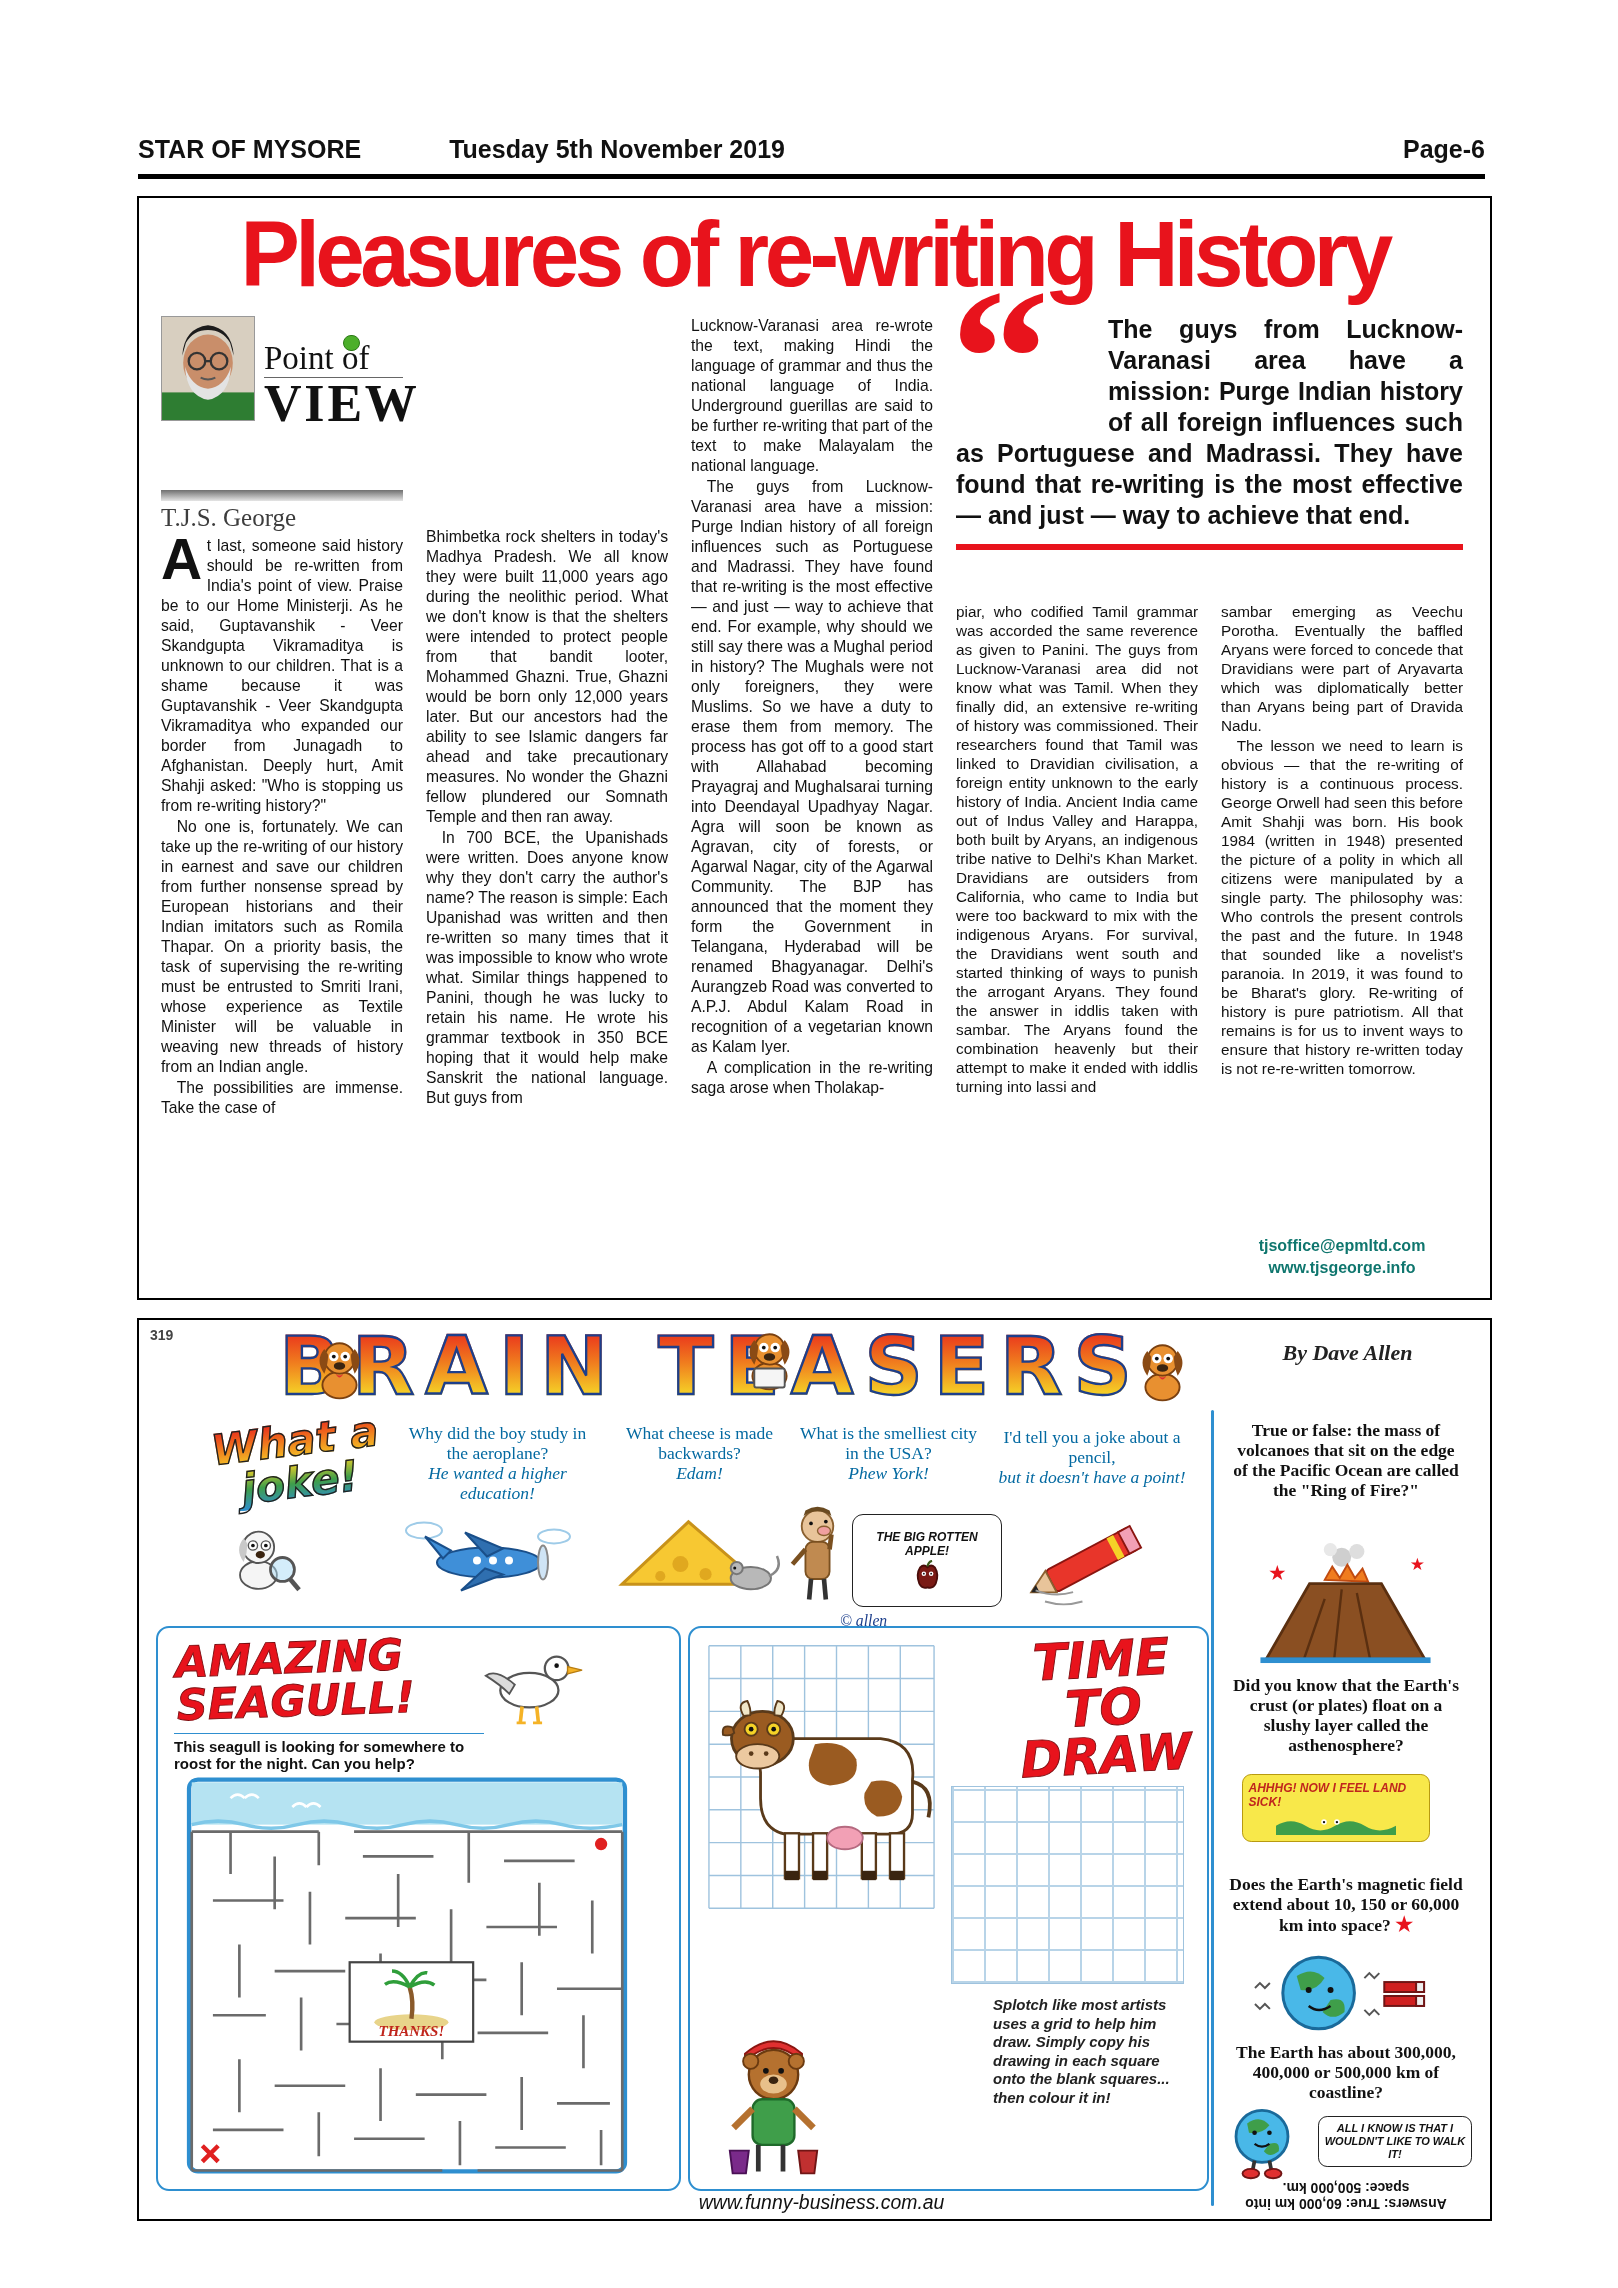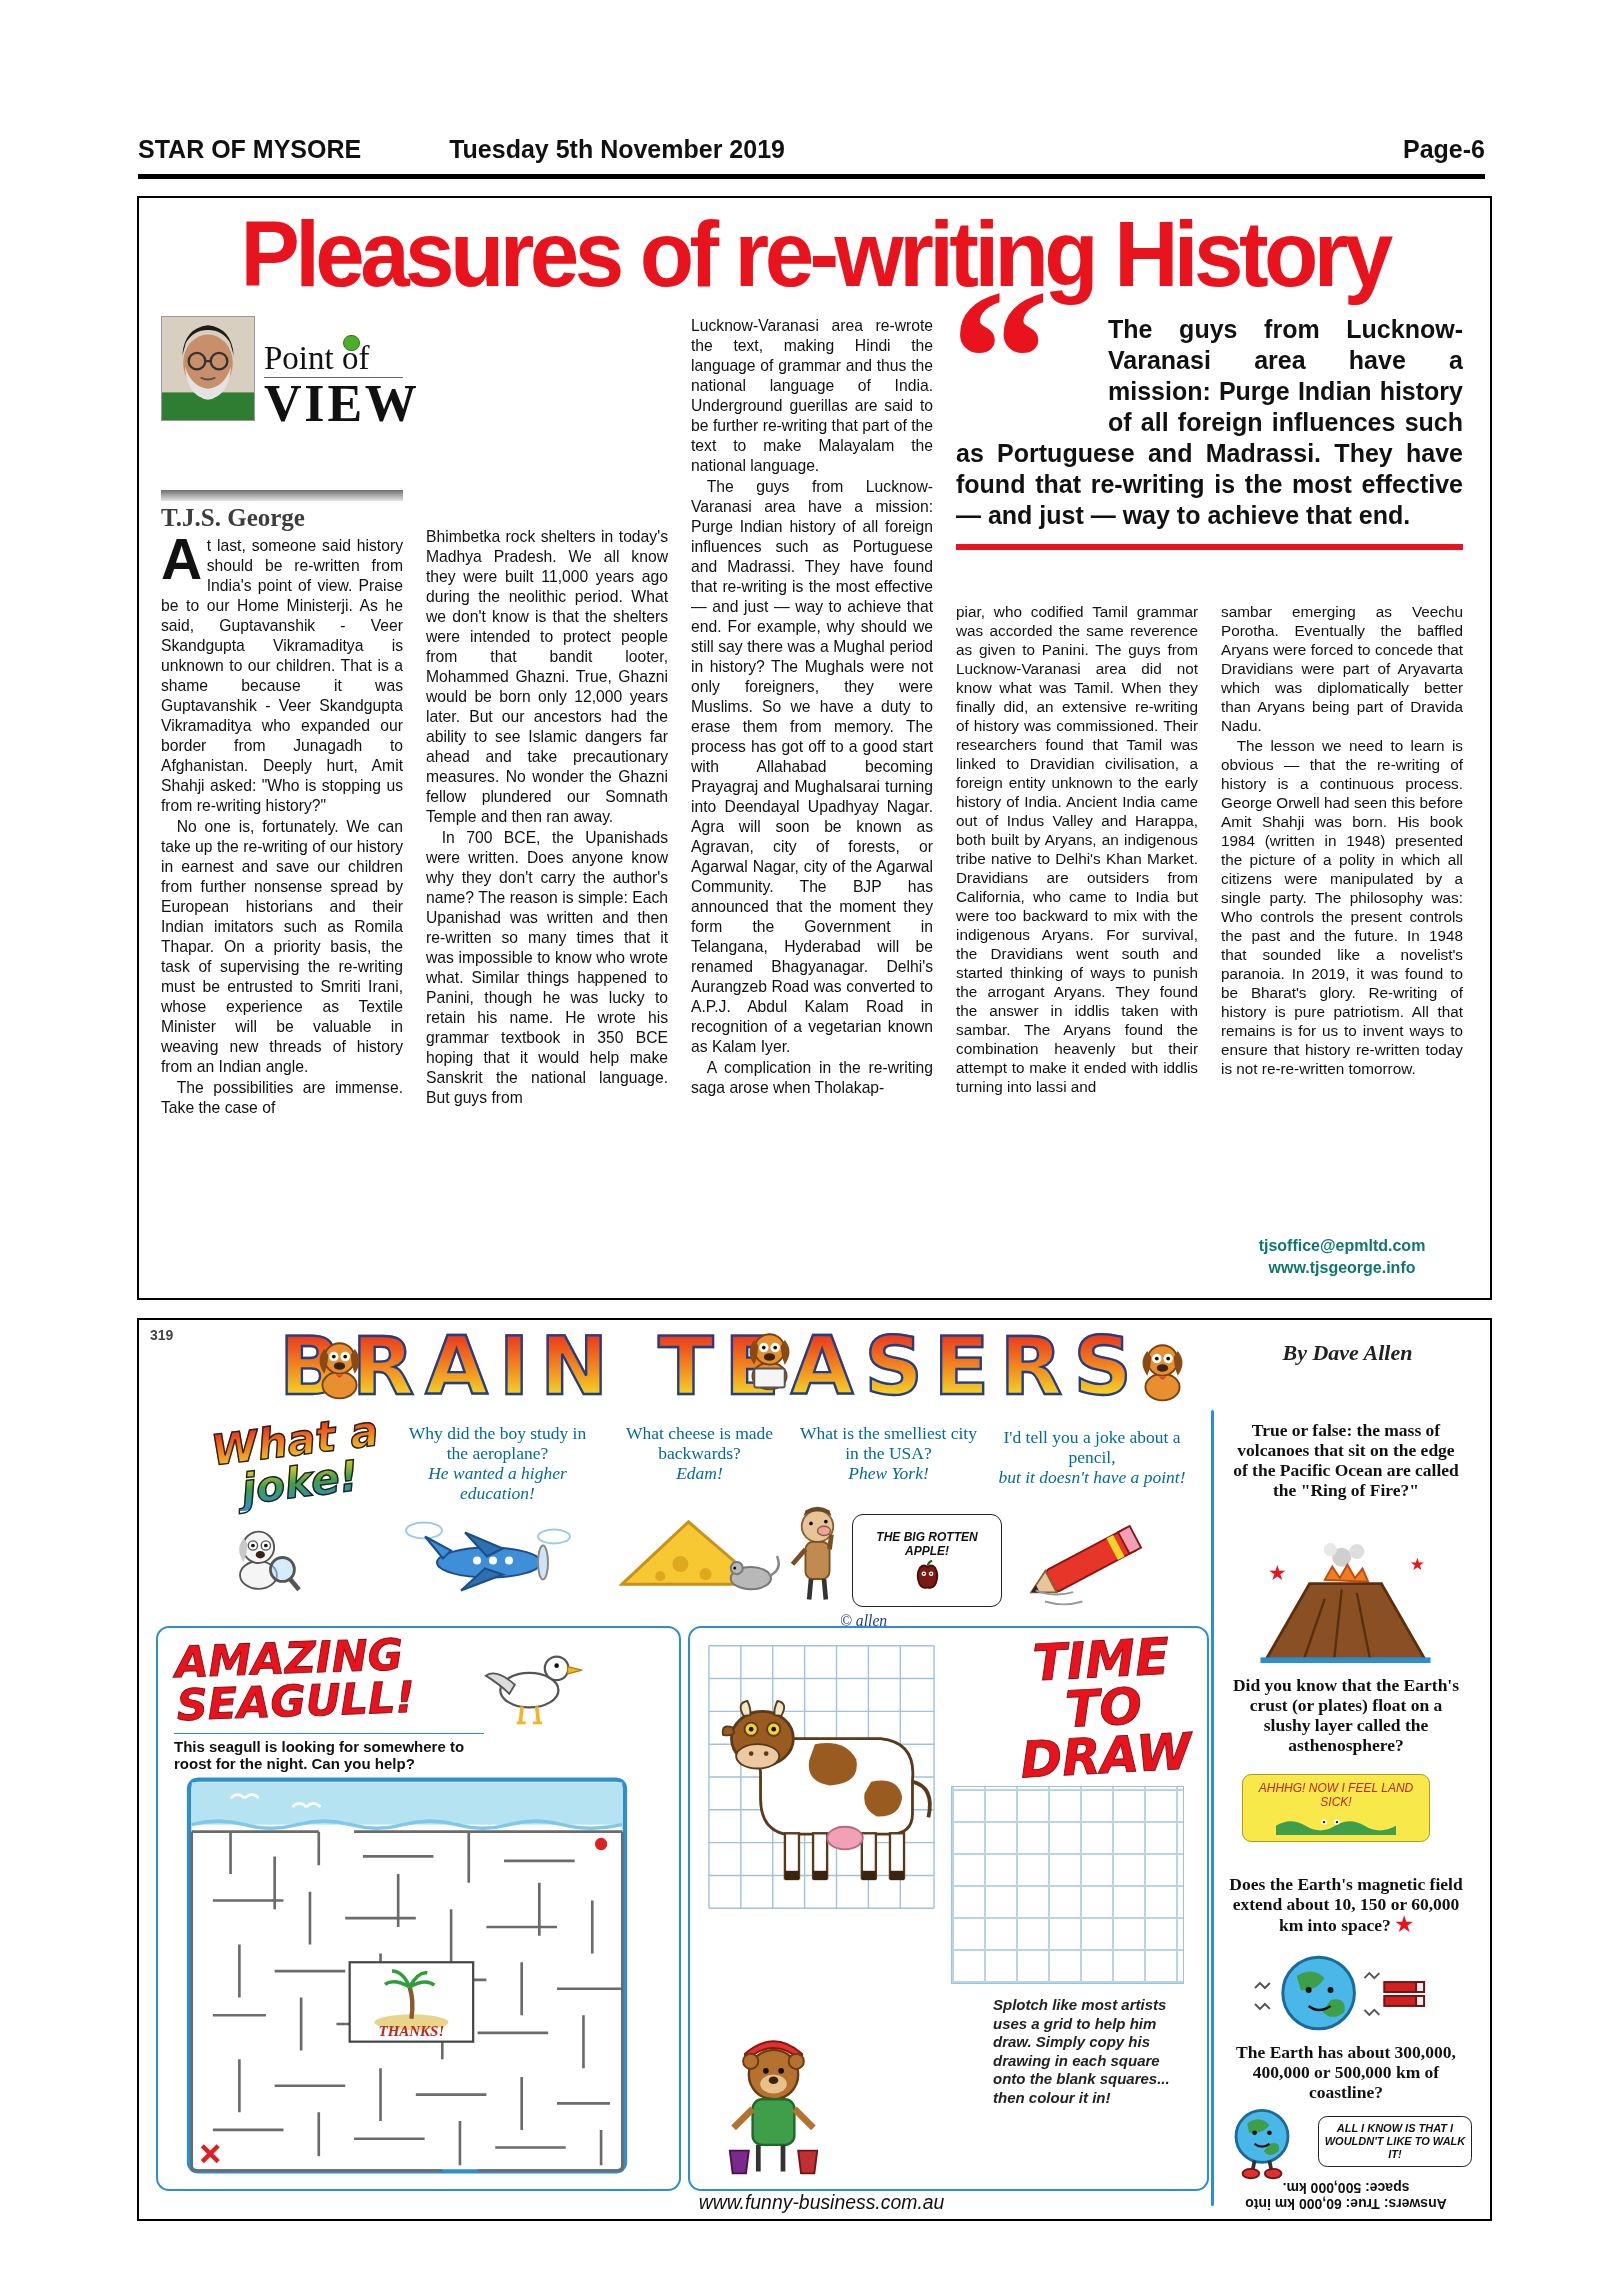--- a/index.html
+++ b/index.html
@@ -16,21 +16,21 @@
   .artbox{position:absolute;left:137px;top:196px;width:1351px;height:1100px;border:2.8px solid #000;background:#fff;overflow:hidden;}
   .headline{position:absolute;top:1.8px;left:0;width:100%;text-align:center;font-weight:bold;color:#e8131c;
             font-size:89px;letter-spacing:-4.6px;white-space:nowrap;transform:scaleY(1.05);transform-origin:top;}
   .pov{position:absolute;left:22px;top:118px;width:242px;height:172px;}
   .photo{float:left;width:92px;height:103px;border:0.9px solid #999;}
   .povlogo{margin-left:103px;font-family:"Liberation Serif",serif;color:#111;position:relative;}
   .greendot{position:absolute;left:79px;top:-5.5px;width:14.8px;height:14.8px;border-radius:50%;background:#4caf2a;border:0.9px solid #2d7a18;}
   .pline1{font-size:33px;margin-top:24px;}
   .pline2{font-size:52px;font-weight:bold;letter-spacing:2.8px;line-height:1;border-top:1.8px solid #666;}
   .graybar{position:absolute;left:22px;top:292px;width:242px;height:11px;background:linear-gradient(#6f6f6f,#e5e5e5);}
-  .author{position:absolute;left:22px;top:306px;width:242px;font-family:"Liberation Serif",serif;font-weight:bold;font-size:25px;color:#3d3d3d;}
+  .author{position:absolute;left:22px;top:306px;width:242px;font-family:"Liberation Serif",serif;font-weight:normal;font-size:25px;color:#3d3d3d;}
 
   .col{position:absolute;width:242px;font-size:15.7px;line-height:20px;text-align:justify;color:#111;overflow:hidden;}
   .col p{margin:0 0 0.9px 0;}
   .col p.ind{text-indent:15.7px;}
   .c45{font-size:15.3px;line-height:19px;}
   .dropcap{float:left;font-size:57px;line-height:46px;font-weight:bold;padding-right:4.6px;}
 
   .pullquote{position:absolute;left:817px;top:116px;width:507px;border-bottom:6.5px solid #e8131c;padding-bottom:13px;}
   .pq-mark{position:absolute;left:-5.5px;top:-54px;font-family:"Liberation Serif",serif;font-size:198px;color:#e8131c;font-weight:bold;line-height:1;}
   .pq-text{font-size:25px;font-weight:bold;line-height:31px;text-align:justify;color:#111;}
@@ -69,21 +69,21 @@
   .ttd{position:absolute;left:872px;top:316px;width:185px;text-align:center;font-family:"DejaVu Sans",sans-serif;
        font-weight:bold;font-style:italic;font-size:50px;line-height:48px;color:#e8131c;-webkit-text-stroke:0.9px #7a0d10;transform:rotate(-3deg);}
   .grid-empty{position:absolute;left:812px;top:466px;width:231px;height:196px;border:1.8px solid #9fc3de;
        background-image:repeating-linear-gradient(0deg,#b8d4e8 0 1.8px,transparent 1.8px 32px),
                         repeating-linear-gradient(90deg,#b8d4e8 0 1.8px,transparent 1.8px 32px);}
   .instructions{position:absolute;left:854px;top:676px;width:189px;font-weight:bold;font-style:italic;font-size:15px;line-height:18.5px;color:#222;}
 
   .fact{position:absolute;left:1089px;width:236px;font-family:"Liberation Serif",serif;font-weight:bold;font-size:17.5px;line-height:20px;text-align:center;color:#111;}
   .star{color:#e8131c;font-size:20px;}
   .landsick-bubble{position:absolute;left:1103px;top:454px;width:175px;background:#f8e84a;border:1.8px solid #b89a10;border-radius:9.2px;
-        font-weight:normal;font-style:italic;font-size:12px;line-height:14px;text-align:center;color:#c0261d;padding:5.5px;}
+        font-weight:bold;font-style:italic;font-size:12px;line-height:14px;text-align:left;color:#c0261d;padding:5.5px;}
   .walkwrap{position:absolute;left:1084px;top:781px;width:249px;height:81px;display:flex;align-items:center;gap:17px;}
   .walk-bubble{flex:1;background:#fff;border:1.8px solid #222;border-radius:9.2px;font-weight:bold;font-style:italic;
         font-size:11px;line-height:13px;text-align:center;color:#111;padding:4.6px;}
   .answers{position:absolute;left:1089px;top:860px;width:236px;transform:rotate(180deg);font-weight:bold;font-size:14px;text-align:center;color:#111;}
   .website{position:absolute;left:498px;top:871px;width:369px;text-align:center;font-weight:normal;font-style:italic;font-size:19.4px;color:#111;}
 </style>
 </head>
 <body>
 
 <div class="page">

